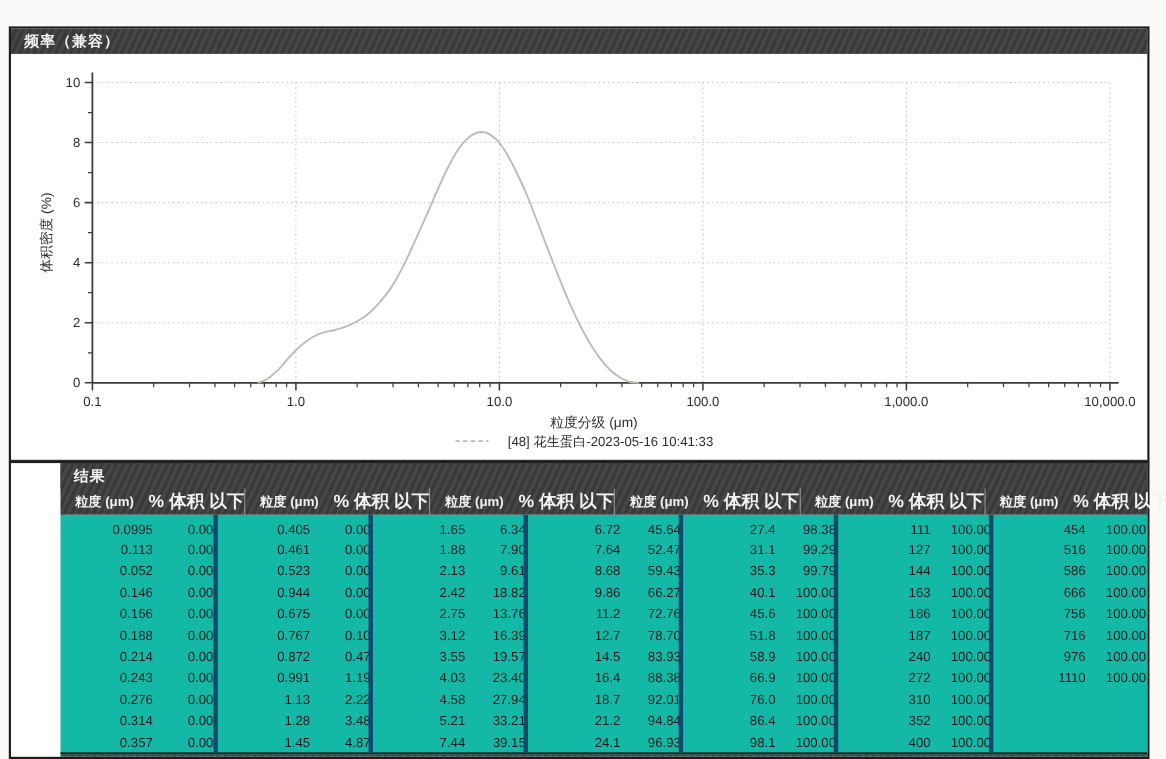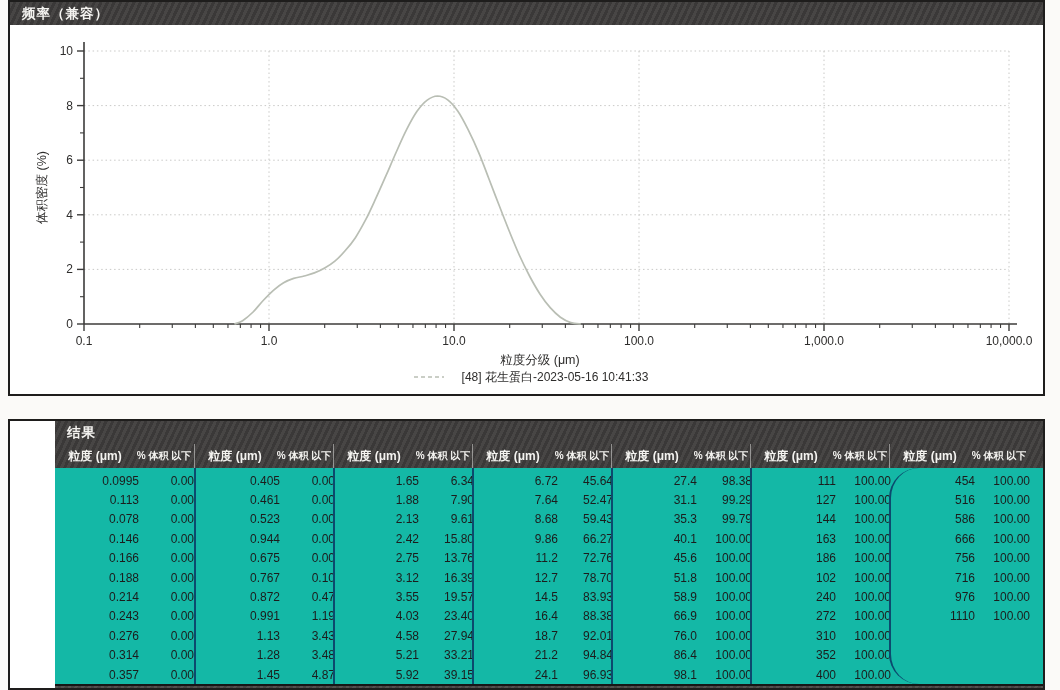--- a/index.html
+++ b/index.html
@@ -8,21 +8,21 @@
     background:#fbfaf8;
     font-family:"Liberation Sans","DejaVu Sans",sans-serif;
     color:#1c1c1c;
   }
   .panel{
     position:absolute;left:8px;width:1037px;
     background:#fff;
     border:2px solid #1e1d1c;
     box-sizing:border-box;
   }
-  #chart-panel{top:0;height:396px;}
+  #chart-panel{top:24px;height:396px;}
   #results-panel{top:419px;height:271px;display:flex;flex-direction:column;padding-left:45px;}
   .titlebar{
     height:23px;line-height:23px;
     background:#3e3c3b;
     background-image:repeating-linear-gradient(115deg,rgba(255,255,255,.05) 0 3px,rgba(0,0,0,.06) 3px 6px);
     color:#f4f3f0;font-size:13.5px;font-weight:bold;
     padding-left:12px;letter-spacing:1px;
   }
   #chart-svg{display:block;}
   svg text{font-family:"Liberation Sans","DejaVu Sans",sans-serif;font-size:12px;fill:#2e2d2c;}
@@ -31,25 +31,25 @@
   .dark-head{
     background:#3e3c3b;
     background-image:repeating-linear-gradient(115deg,rgba(255,255,255,.05) 0 3px,rgba(0,0,0,.06) 3px 6px);
     color:#f4f3f0;
   }
   #group-headers{display:flex;height:24px;align-items:flex-end;}
   .ghead{flex:0 0 139px;display:flex;box-sizing:border-box;height:100%;align-items:center;}
   .ghead:last-child{flex:1;}
   .ghead.sep-light{border-left:1px solid rgba(250,250,248,.45);}
   .gh-size{flex:0 0 80px;text-align:center;font-weight:bold;font-size:12px;white-space:nowrap;}
-  .gh-pct{flex:0 0 58px;text-align:center;font-weight:bold;font-size:10px;white-space:nowrap;}
+  .gh-pct{flex:0 0 58px;text-align:center;font-weight:bold;font-size:16px;white-space:nowrap;}
   #groups{display:flex;flex:1;background:#14b8a6;border-bottom:2px solid #161616;}
   .gbody{flex:0 0 139px;box-sizing:border-box;padding-top:3px;}
-  .gbody:last-child{flex:1;border-radius:30px;}
-  .gbody.sep-dark{border-left:2px solid #0c4a6e;}
+  .gbody:last-child{flex:1;}
+  .gbody.sep-dark{border-left:4px solid #0c4a6e;}
   .trow{display:flex;height:19.4px;align-items:center;width:137px;}
   .c-size{flex:0 0 84px;text-align:right;padding-right:3px;font-size:12px;}
   .c-pct{flex:0 0 52px;text-align:right;padding-right:0;font-size:12px;}
   #bottom-bar{height:7px;background:#4a4846;
     background-image:repeating-linear-gradient(115deg,rgba(255,255,255,.05) 0 3px,rgba(0,0,0,.06) 3px 6px);}
 </style>
 </head>
 <body>
 
 <div class="panel" id="chart-panel">
@@ -182,21 +182,21 @@
       <div class="gbody">
         <div class="trow">
           <span class="c-size">0.0995</span>
           <span class="c-pct">0.00</span>
         </div>
         <div class="trow">
           <span class="c-size">0.113</span>
           <span class="c-pct">0.00</span>
         </div>
         <div class="trow">
-          <span class="c-size">0.078</span>
+          <span class="c-size">0.052</span>
           <span class="c-pct">0.00</span>
         </div>
         <div class="trow">
           <span class="c-size">0.146</span>
           <span class="c-pct">0.00</span>
         </div>
         <div class="trow">
           <span class="c-size">0.166</span>
           <span class="c-pct">0.00</span>
         </div>
@@ -253,21 +253,21 @@
         <div class="trow">
           <span class="c-size">0.872</span>
           <span class="c-pct">0.47</span>
         </div>
         <div class="trow">
           <span class="c-size">0.991</span>
           <span class="c-pct">1.19</span>
         </div>
         <div class="trow">
           <span class="c-size">1.13</span>
-          <span class="c-pct">3.43</span>
+          <span class="c-pct">2.22</span>
         </div>
         <div class="trow">
           <span class="c-size">1.28</span>
           <span class="c-pct">3.48</span>
         </div>
         <div class="trow">
           <span class="c-size">1.45</span>
           <span class="c-pct">4.87</span>
         </div>
       </div>
@@ -279,21 +279,21 @@
         <div class="trow">
           <span class="c-size">1.88</span>
           <span class="c-pct">7.90</span>
         </div>
         <div class="trow">
           <span class="c-size">2.13</span>
           <span class="c-pct">9.61</span>
         </div>
         <div class="trow">
           <span class="c-size">2.42</span>
-          <span class="c-pct">15.80</span>
+          <span class="c-pct">18.82</span>
         </div>
         <div class="trow">
           <span class="c-size">2.75</span>
           <span class="c-pct">13.76</span>
         </div>
         <div class="trow">
           <span class="c-size">3.12</span>
           <span class="c-pct">16.39</span>
         </div>
         <div class="trow">
@@ -306,21 +306,21 @@
         </div>
         <div class="trow">
           <span class="c-size">4.58</span>
           <span class="c-pct">27.94</span>
         </div>
         <div class="trow">
           <span class="c-size">5.21</span>
           <span class="c-pct">33.21</span>
         </div>
         <div class="trow">
-          <span class="c-size">5.92</span>
+          <span class="c-size">7.44</span>
           <span class="c-pct">39.15</span>
         </div>
       </div>
       <div class="gbody sep-dark">
         <div class="trow">
           <span class="c-size">6.72</span>
           <span class="c-pct">45.64</span>
         </div>
         <div class="trow">
           <span class="c-size">7.64</span>
@@ -424,21 +424,21 @@
         </div>
         <div class="trow">
           <span class="c-size">163</span>
           <span class="c-pct">100.00</span>
         </div>
         <div class="trow">
           <span class="c-size">186</span>
           <span class="c-pct">100.00</span>
         </div>
         <div class="trow">
-          <span class="c-size">102</span>
+          <span class="c-size">187</span>
           <span class="c-pct">100.00</span>
         </div>
         <div class="trow">
           <span class="c-size">240</span>
           <span class="c-pct">100.00</span>
         </div>
         <div class="trow">
           <span class="c-size">272</span>
           <span class="c-pct">100.00</span>
         </div>

